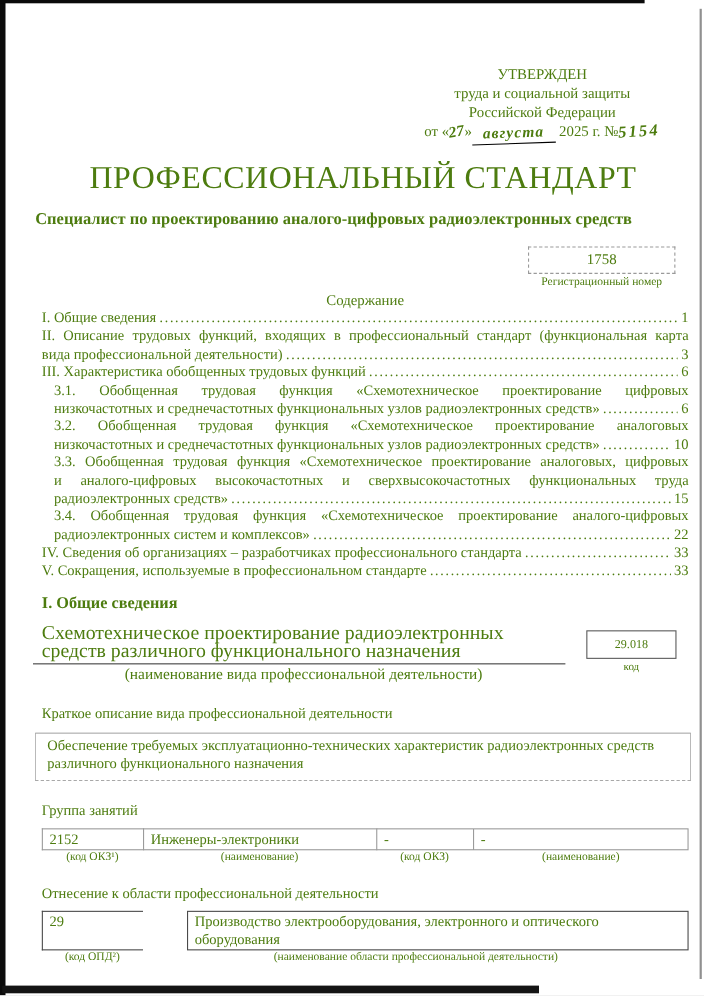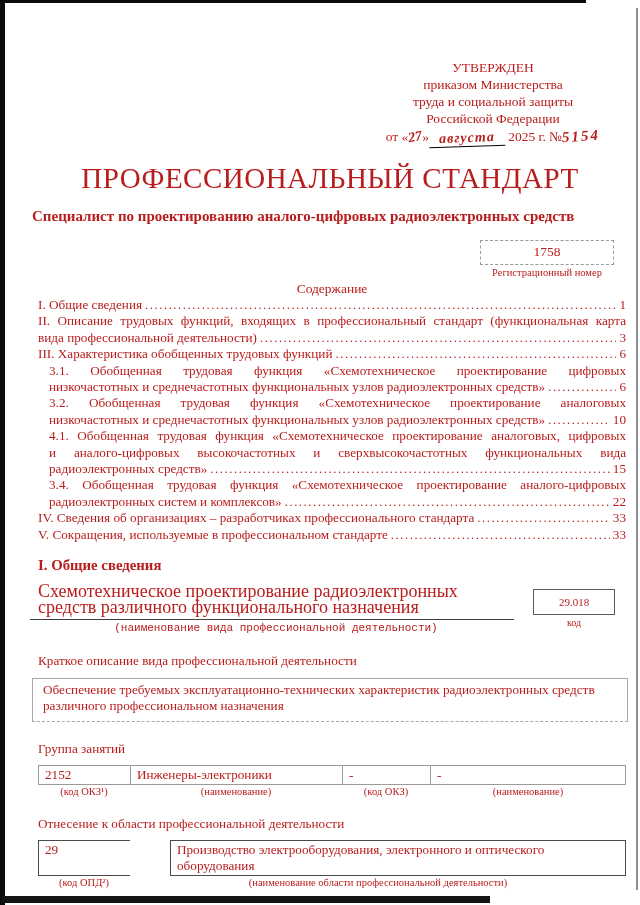--- a/index.html
+++ b/index.html
@@ -1,20 +1,20 @@
 <!DOCTYPE html>
 <html><head>
 <meta charset="utf-8">
 <style>
   * { margin:0; padding:0; box-sizing:border-box; }
   html,body { background:#e8e8e8; }
   body { width:640px; height:905px; position:relative; margin:0 auto; }
   .page {
     position:absolute; inset:0; background:#ffffff; overflow:hidden;
-    font-family:"Liberation Serif","DejaVu Serif",serif; color:#b91c1c;
+    font-family:"Liberation Serif","DejaVu Serif",serif; color:#4d7c0f;
   }
   .content { position:absolute; inset:0; padding:0 14px 0 38px; }
 
   
   .edge-left   { position:absolute; left:0; top:0; width:5px; height:905px; background:#0b0b0b; }
   .edge-top    { position:absolute; left:0; top:0; width:586px; height:3px; background:#0b0b0b; }
   .edge-right  { position:absolute; left:636px; top:8px; width:2px; height:882px; background:#909090; }
   .edge-bottom { position:absolute; left:2px; top:896px; width:488px; height:7px; background:#141414; }
 
   
@@ -41,21 +41,21 @@
   .dots { flex:1 1 auto; overflow:hidden; white-space:nowrap; margin:0 3px; }
   .dots::after { content:"......................................................................................................................................................................"; letter-spacing:1.6px; font-size:12.5px; }
   .pg { white-space:nowrap; }
 
   .sec-heading { font-weight:bold; font-size:14.8px; margin-top:14px; }
 
   .field-row { display:flex; margin-top:10px; }
   .field-left { width:476px; }
   .fv { font-size:18px; line-height:15.8px; max-width:448px; }
   .rule { border-bottom:1.5px solid #3f3f3f; margin-left:-8px; margin-top:3px; }
-  .fl { font-size:11px; text-align:center; margin-top:2px;font-family:Liberation Mono, monospace; }
+  .fl { font-size:14px; text-align:center; margin-top:2px; }
   .field-right { margin-left:auto; width:104px; text-align:center; }
   .code-box { border:1px solid #5a5a5a; width:82px; margin:5px auto 0; padding:6px 0; font-size:11px; }
   .code-label { font-size:10px; margin-top:2px; }
 
   .sub-label { font-size:13.2px; margin-top:19px; }
   .desc-box { border:1px solid #a8a8a8; border-bottom-style:dashed; margin-top:9px; margin-left:-6px; margin-right:-2px; padding:3px 10px 6px; font-size:13.2px; line-height:16.5px; }
 
   .tbl { display:flex; margin-top:8px; font-size:13.2px; }
   .tbl .c { padding:1px 6px; min-height:20px; }
   .t1 .c { border:1px solid #9b9b9b; border-right:none; }
@@ -68,21 +68,20 @@
   .lft { text-align:center; } .ctr { text-align:center; }
 </style>
 </head>
 <body>
 
 <div class="page">
   <div class="content">
 
     <div class="approval">
       <div>УТВЕРЖДЕН</div>
-      <div>приказом Министерства</div>
       <div>труда и социальной защиты</div>
       <div>Российской Федерации</div>
       <div class="date-line"><span>от «</span><span class="hw hw-day">27</span><span>»</span><span class="hw hw-month">августа</span> <span>2025 г. №</span><span class="hw hw-num">5154</span></div>
     </div>
 
     <div class="title">ПРОФЕССИОНАЛЬНЫЙ СТАНДАРТ</div>
     <div class="subtitle">Специалист по проектированию аналого-цифровых радиоэлектронных средств</div>
 
     <div class="reg">
       <div class="reg-box"><span>1758</span></div>
@@ -130,22 +129,22 @@
       <div class="ind">
         <div class="jl">3.2. Обобщенная трудовая функция «Схемотехническое проектирование аналоговых</div>
         <div class="tl">
             <span class="t">низкочастотных и среднечастотных функциональных узлов радиоэлектронных средств»</span>
             <span class="dots"></span>
             <span class="pg">10</span>
           </div>
       </div>
 
       <div class="ind">
-        <div class="jl">4.1. Обобщенная трудовая функция «Схемотехническое проектирование аналоговых, цифровых</div>
-        <div class="jl">и аналого-цифровых высокочастотных и сверхвысокочастотных функциональных вида</div>
+        <div class="jl">3.3. Обобщенная трудовая функция «Схемотехническое проектирование аналоговых, цифровых</div>
+        <div class="jl">и аналого-цифровых высокочастотных и сверхвысокочастотных функциональных труда</div>
         <div class="tl">
             <span class="t">радиоэлектронных средств»</span>
             <span class="dots"></span>
             <span class="pg">15</span>
           </div>
       </div>
 
       <div class="ind">
         <div class="jl">3.4. Обобщенная трудовая функция «Схемотехническое проектирование аналого-цифровых</div>
         <div class="tl">
@@ -182,21 +181,21 @@
         <div class="fl">(наименование вида профессиональной деятельности)</div>
       </div>
       <div class="field-right">
         <div class="code-box"><span>29.018</span></div>
         <div class="code-label">код</div>
       </div>
     </div>
 
     <div class="sub-label">Краткое описание вида профессиональной деятельности</div>
     <div class="desc-box">
-      <span>Обеспечение требуемых эксплуатационно-технических характеристик радиоэлектронных средств различного профессиональном назначения</span>
+      <span>Обеспечение требуемых эксплуатационно-технических характеристик радиоэлектронных средств различного функционального назначения</span>
     </div>
 
     <div class="sub-label">Группа занятий</div>
     <div class="tbl t1">
       <div class="c w1">2152</div>
       <div class="c w2">Инженеры-электроники</div>
       <div class="c w3">-</div>
       <div class="c wf">-</div>
     </div>
     <div class="lblrow">

